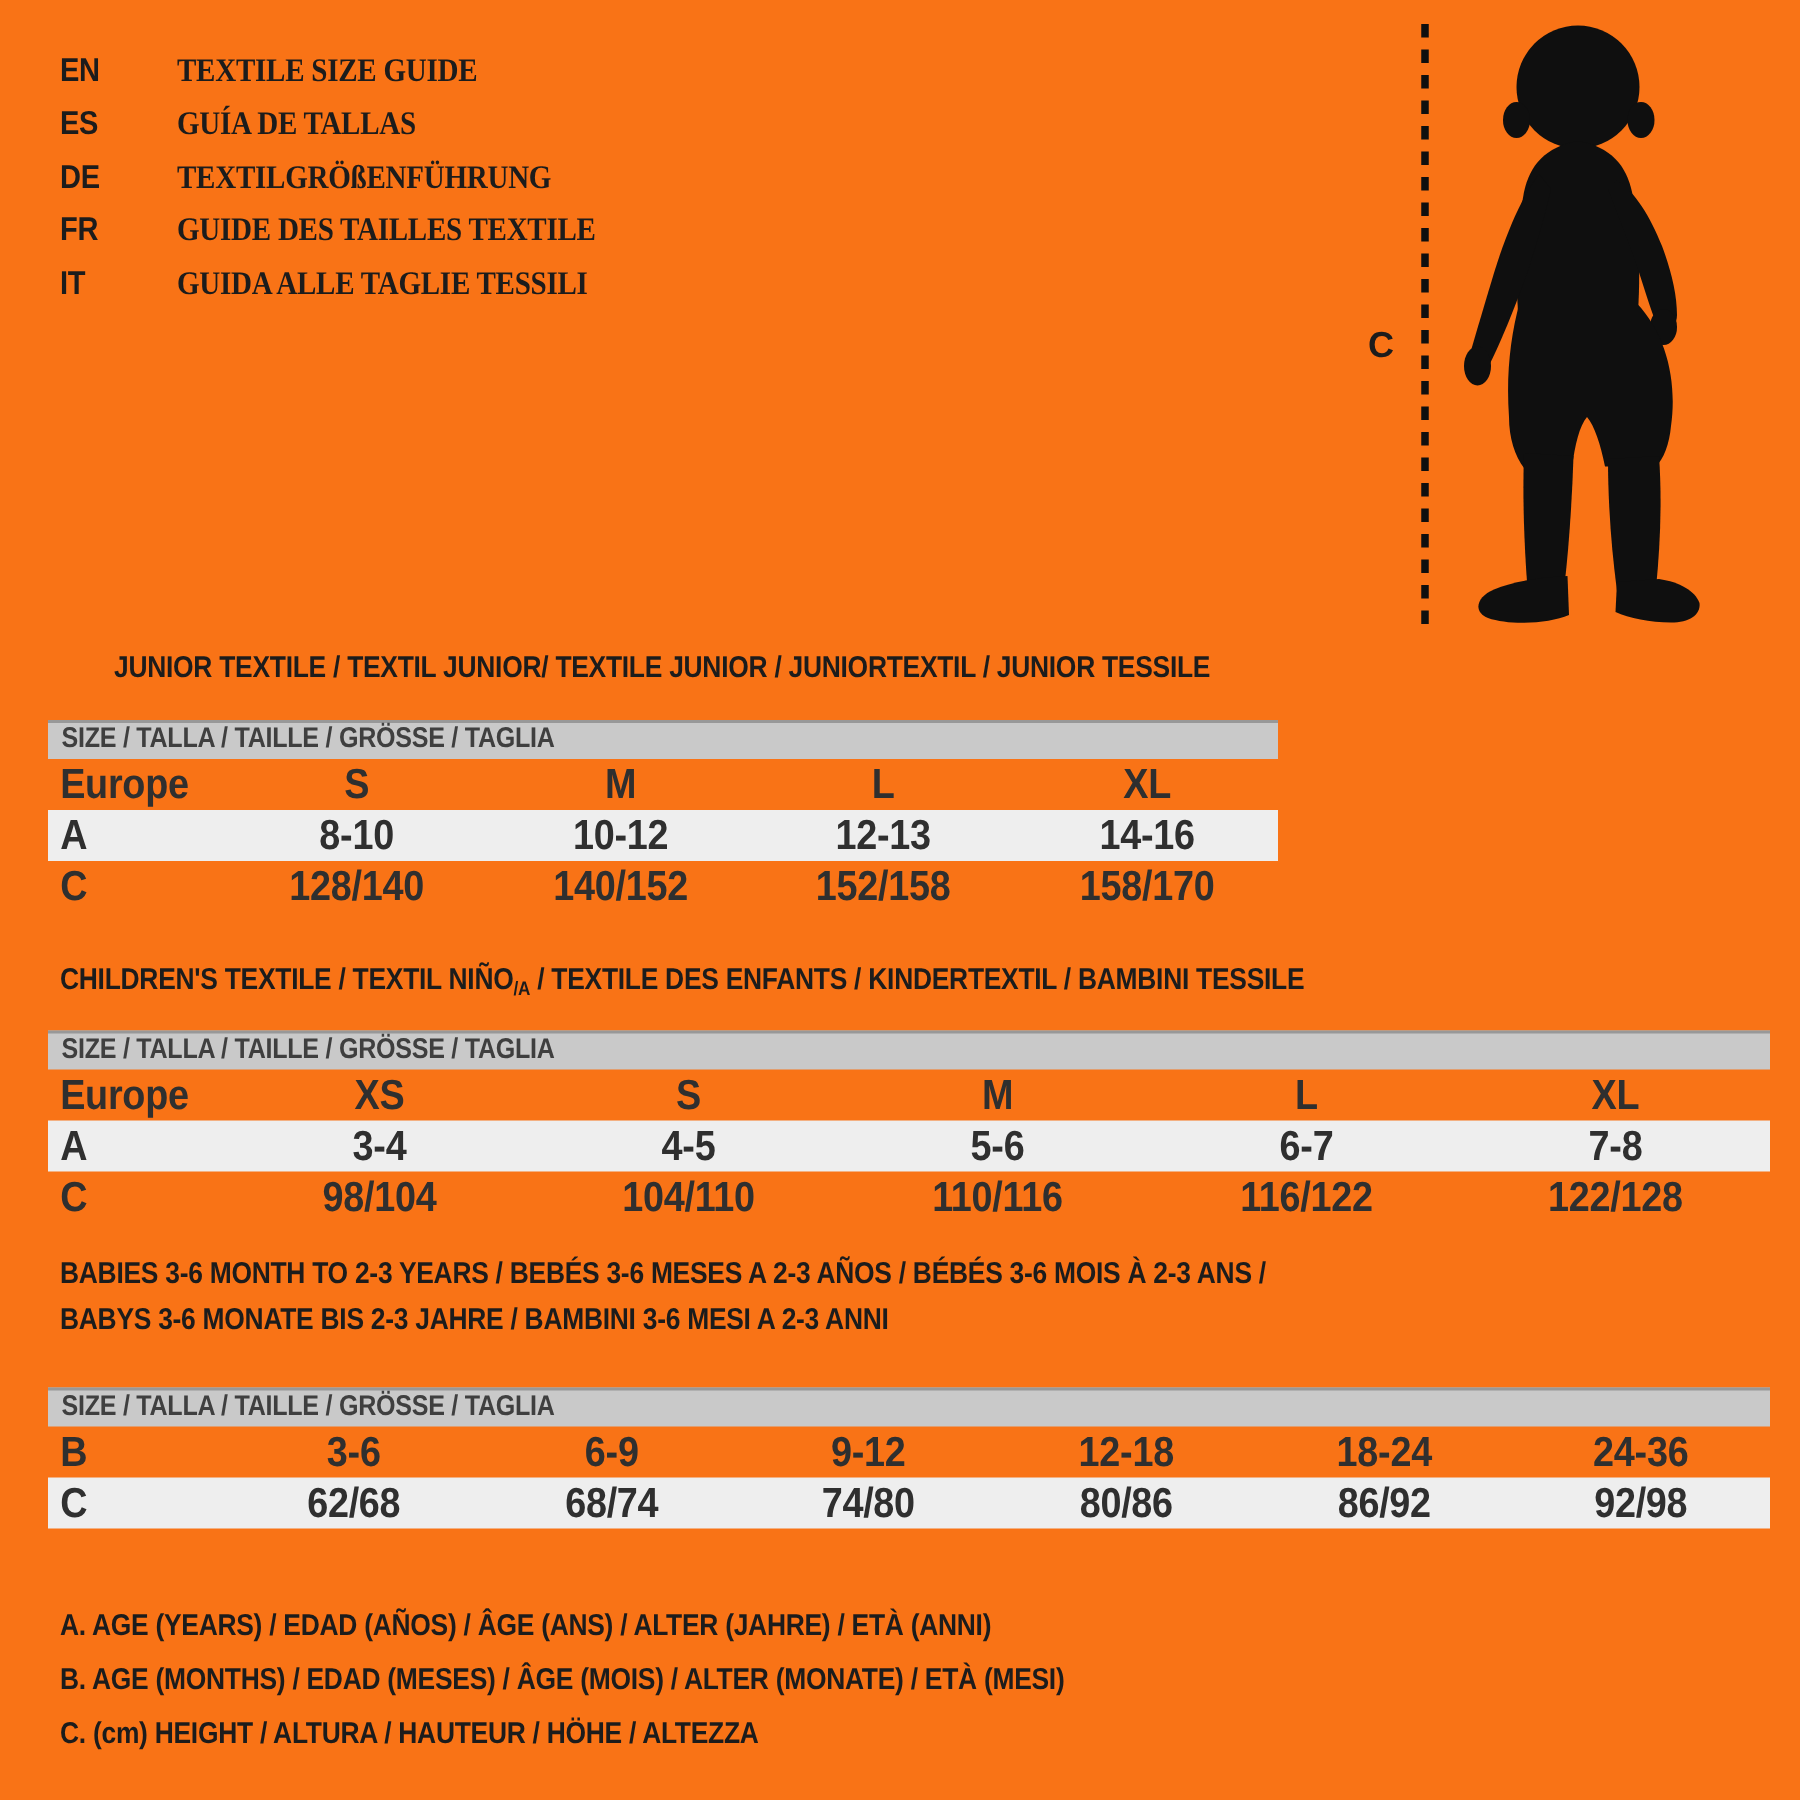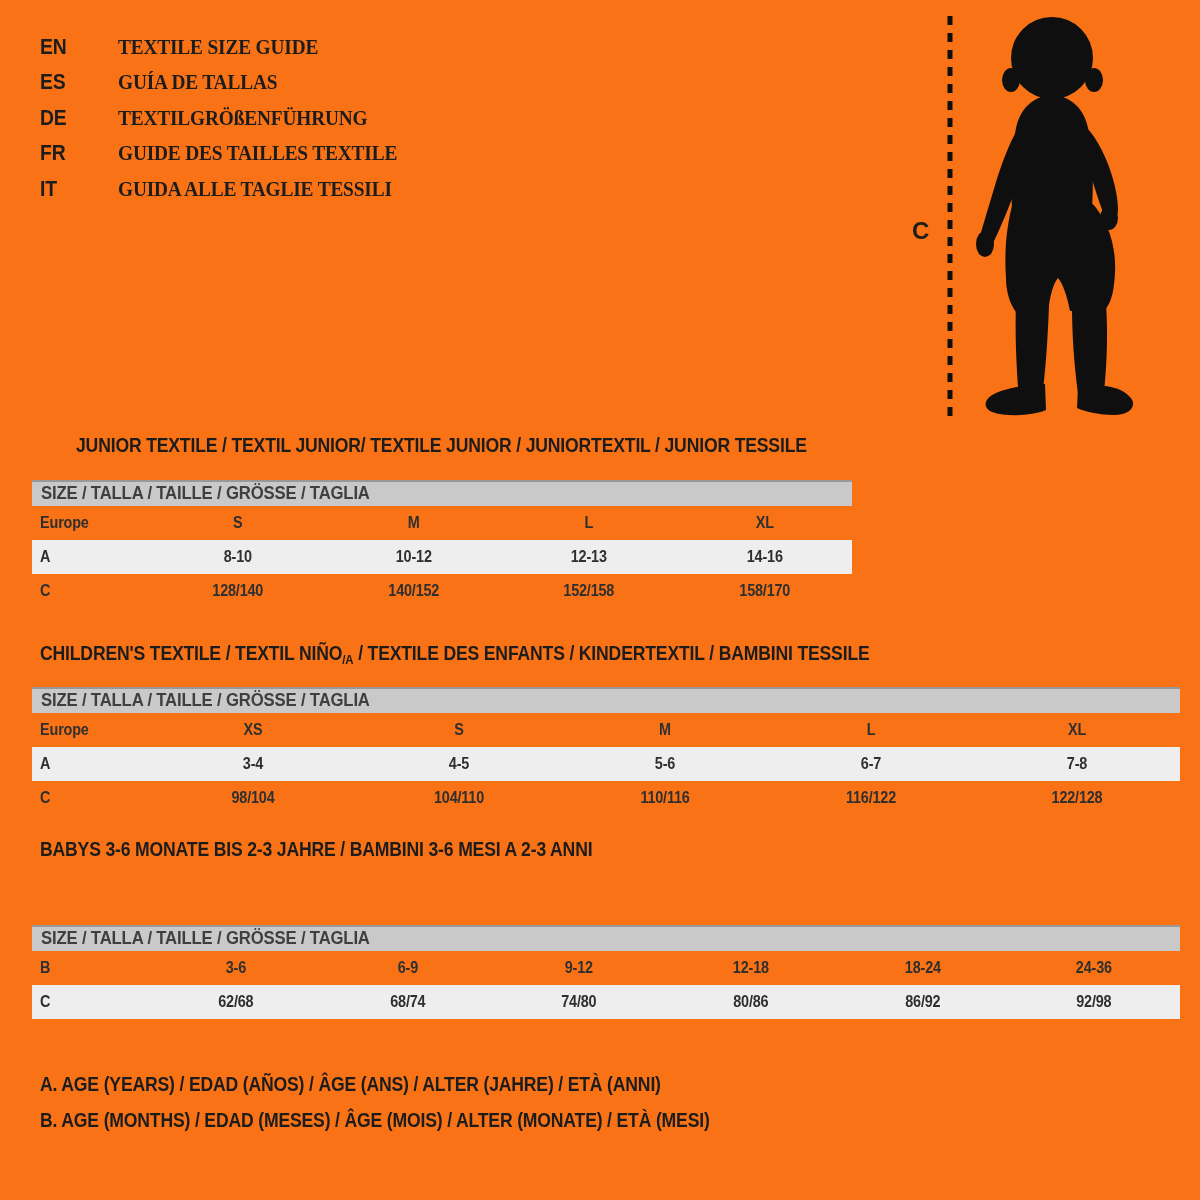--- a/index.html
+++ b/index.html
@@ -30,21 +30,21 @@
   
   .tbl{position:absolute;left:32px;}
   #junior-table{top:480px;width:820px;}
   #children-table{top:687px;width:1148px;}
   #babies-table{top:925px;width:1148px;}
   .tbl-header{
     height:26px;background:#c9c9c9;border-top:2px solid #989898;color:#3f3f3f;
     font-weight:700;font-size:19px;display:flex;align-items:flex-start;
     padding-left:9px;box-sizing:border-box;
   }
-  .tbl-row{display:flex;align-items:center;height:34px;font-size:16px;font-weight:700;color:#2f2f2f;}
+  .tbl-row{display:flex;align-items:center;height:34px;font-size:28px;font-weight:700;color:#2f2f2f;}
   .tbl-row.shaded{background:#eeeeee;}
   .tbl-label{width:118px;padding-left:9px;box-sizing:border-box;transform:scaleX(0.9);transform-origin:0 50%;letter-spacing:-0.2px;}
   .tbl-cell{flex:1;text-align:center;transform:scaleX(0.9);letter-spacing:-0.2px;}
 
   
   .legend{position:absolute;left:40px;top:1066px;}
   .legend-line{height:36px;display:flex;align-items:center;font-size:20px;font-weight:700;}
 </style>
 </head>
 <body>
@@ -153,20 +153,21 @@
         <div class="tbl-label">C</div>
         <div class="tbl-cell">98/104</div>
         <div class="tbl-cell">104/110</div>
         <div class="tbl-cell">110/116</div>
         <div class="tbl-cell">116/122</div>
         <div class="tbl-cell">122/128</div>
       </div>
     </div>
 
   <div class="sec-title" id="babies-title">
+    <div><span class="cnd">BABIES 3-6 MONTH TO 2-3 YEARS / BEBÉS 3-6 MESES A 2-3 AÑOS / BÉBÉS 3-6 MOIS À 2-3 ANS /</span></div>
     <div><span class="cnd">BABYS 3-6 MONATE BIS 2-3 JAHRE / BAMBINI 3-6 MESI A 2-3 ANNI</span></div>
   </div>
   <div class="tbl" id="babies-table">
       <div class="tbl-header">
         <span class="cnd">SIZE / TALLA / TAILLE / GRÖSSE / TAGLIA</span>
       </div>
       <div class="tbl-row">
         <div class="tbl-label">B</div>
         <div class="tbl-cell">3-6</div>
         <div class="tbl-cell">6-9</div>
@@ -186,15 +187,18 @@
       </div>
     </div>
 
   <div class="legend">
       <div class="legend-line">
         <span class="cnd">A. AGE (YEARS) / EDAD (AÑOS) / ÂGE (ANS) / ALTER (JAHRE) / ETÀ (ANNI)</span>
       </div>
       <div class="legend-line">
         <span class="cnd">B. AGE (MONTHS) / EDAD (MESES) / ÂGE (MOIS) / ALTER (MONATE) / ETÀ (MESI)</span>
       </div>
+      <div class="legend-line">
+        <span class="cnd">C. (cm) HEIGHT / ALTURA / HAUTEUR / HÖHE / ALTEZZA</span>
+      </div>
     </div>
 
 </div>
 
 </body></html>

